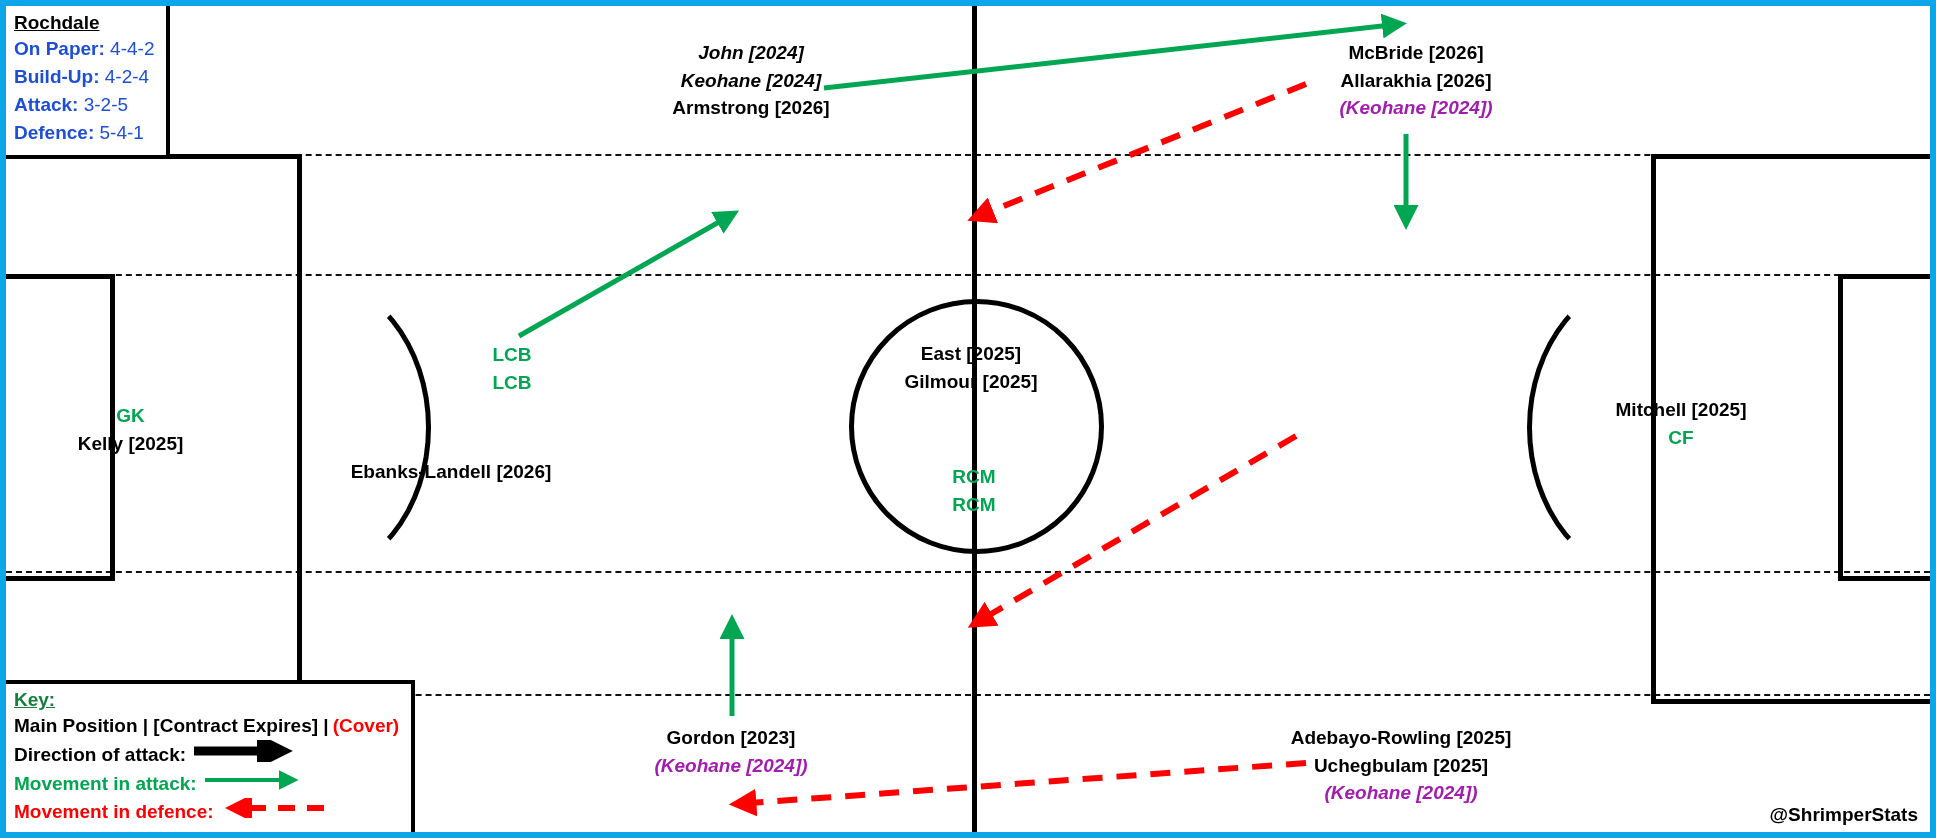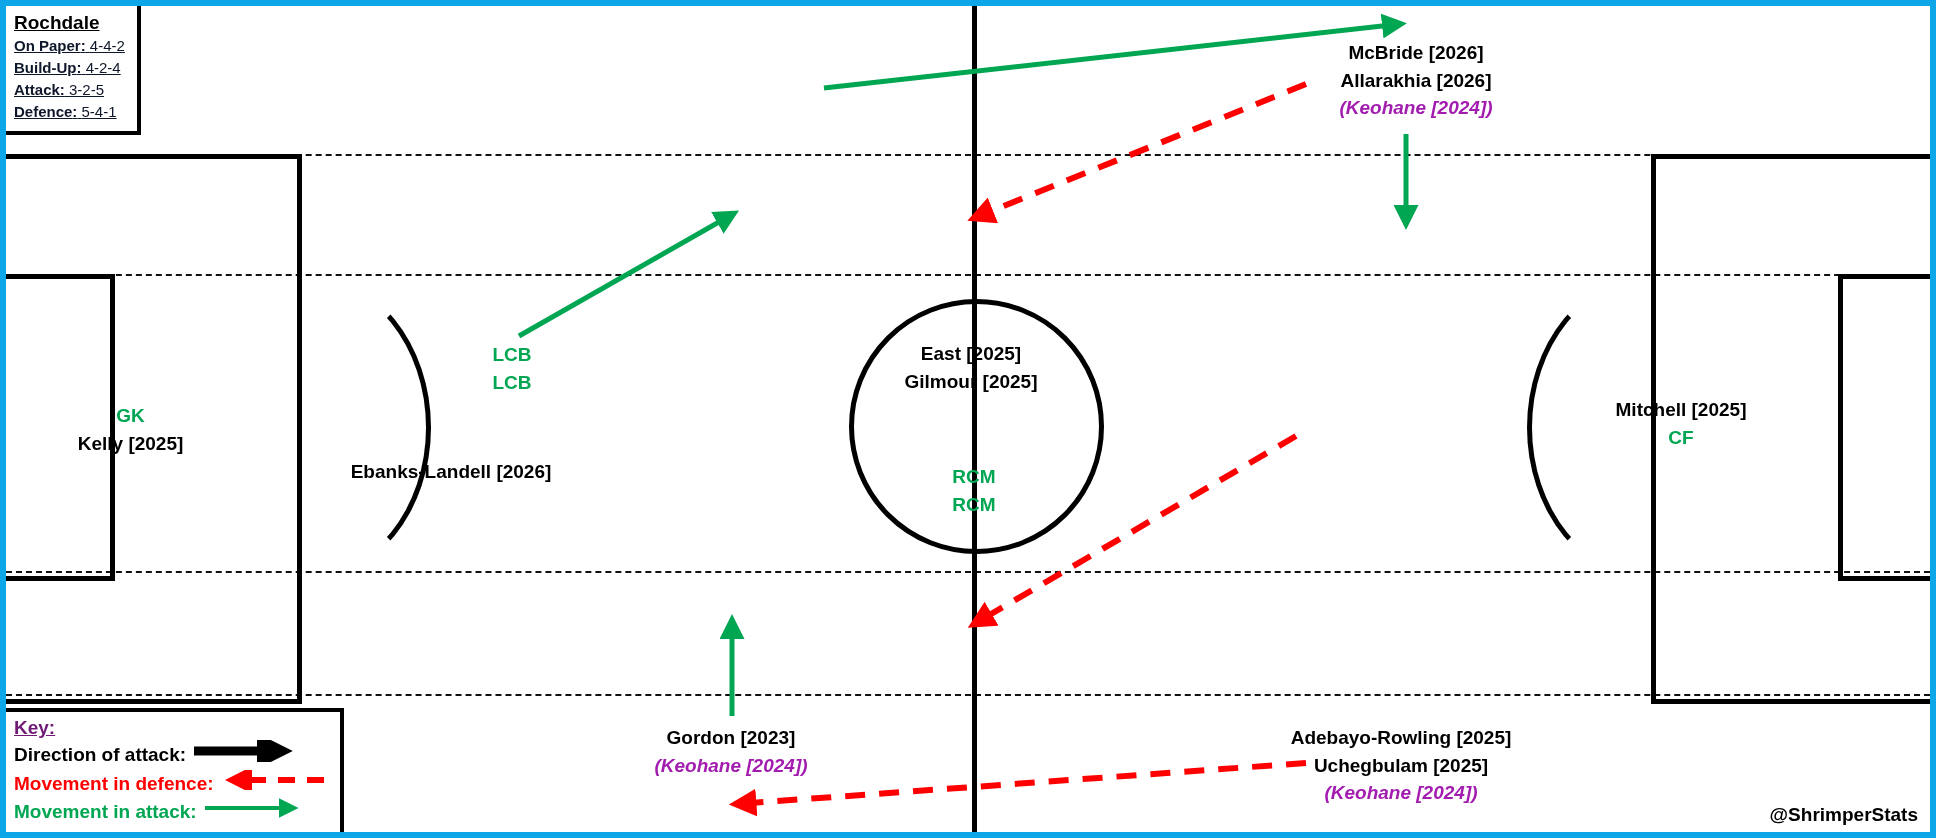--- a/index.html
+++ b/index.html
@@ -83,35 +83,35 @@
     border-right:4px solid #000000;
     border-bottom:4px solid #000000;
     background:#ffffff;
     padding:6px 12px 8px 8px;
     z-index:6;
   }
   .infobox .ttl{
     font-size:19px;font-weight:bold;color:#000000;
     text-decoration:underline;margin-bottom:1px;
   }
-  .inforow{font-size:15px;color:#0f172a;white-space:nowrap;line-height:1.47;text-decoration:underline;}
+  .inforow{font-size:19px;color:#1d4ed8;white-space:nowrap;line-height:1.47;}
   .inforow b{font-weight:bold;}
 
   
   .keybox{
     position:absolute;
     left:0;bottom:0;
     border-right:4px solid #000000;
     border-top:4px solid #000000;
     background:#ffffff;
     padding:5px 12px 6px 8px;
     z-index:6;
   }
   .keybox .ttl{
-    font-size:19px;font-weight:bold;color:#701a75;
+    font-size:19px;font-weight:bold;color:#15803d;
     text-decoration:underline;margin-bottom:1px;
   }
   .keyrow{
     font-size:19px;font-weight:bold;color:#000000;
     white-space:nowrap;line-height:1.47;
     display:flex;align-items:center;gap:4px;
   }
   .keyrow .red-txt{color:#FF0000;}
   .keyrow .green-txt{color:#00A651;}
   .sw{display:inline-block;position:relative;}
@@ -187,49 +187,53 @@
       <span>3-2-5</span>
     </div>
     <div class="inforow">
       <b>Defence</b><b>:</b>
       <span>5-4-1</span>
     </div>
   </div>
 
   <div class="keybox">
     <div class="ttl">Key:</div>
+    <div class="keyrow">
+      <span>Main Position | [Contract Expires] | </span>
+        <span class="red-txt">(Cover)</span>
+    </div>
     <div class="keyrow">
       <span>Direction of attack:</span>
       <span class="sw">
         <svg width="110" height="22" viewBox="0 0 110 22">
           <defs>
               <marker id="blk-head" markerWidth="4" markerHeight="4" refX="2.8" refY="2" orient="auto">
             <path d="M0,0 L4,2 L0,4 z" fill="#000000"></path>
               </marker>
             </defs>
           <line x1="4" y1="11" x2="92" y2="11" stroke="#000000" stroke-width="9" marker-end="url(#blk-head)"></line>
         </svg>
       </span>
     </div>
     <div class="keyrow">
+      <span class="green-txt">Movement in attack:</span>
+      <span class="sw">
+        <svg width="110" height="20" viewBox="0 0 110 20">
+          <line x1="4" y1="10" x2="92" y2="10" stroke="#00A651" stroke-width="4" marker-end="url(#grn-head)"></line>
+        </svg>
+      </span>
+    </div>
+    <div class="keyrow">
       <span class="red-txt">Movement in defence:</span>
       <span class="sw">
         <svg width="110" height="20" viewBox="0 0 110 20">
           <line x1="106" y1="10" x2="14" y2="10" stroke="#FF0000" stroke-width="6" stroke-dasharray="17,12" marker-end="url(#red-head)"></line>
         </svg>
       </span>
     </div>
-    <div class="keyrow">
-      <span class="green-txt">Movement in attack:</span>
-      <span class="sw">
-        <svg width="110" height="20" viewBox="0 0 110 20">
-          <line x1="4" y1="10" x2="92" y2="10" stroke="#00A651" stroke-width="4" marker-end="url(#grn-head)"></line>
-        </svg>
-      </span>
-    </div>
   </div>
 
   <div class="watermark">@ShrimperStats</div>
 
   <div class="tblock" style="left:32px;top:396px;width:185px;">
     <div class="green">GK</div>
     <div>Kelly [2025]</div>
   </div>
 
   <div class="tblock" style="left:300px;top:452px;width:290px;">
@@ -244,20 +248,25 @@
   <div class="tblock" style="left:845px;top:334px;width:240px;">
     <div>East [2025]</div>
     <div>Gilmour [2025]</div>
   </div>
 
   <div class="tblock" style="left:908px;top:457px;width:120px;">
     <div class="green">RCM</div>
     <div class="green">RCM</div>
   </div>
 
+  <div class="tblock" style="left:610px;top:33px;width:270px;">
+    <div class="ital">John [2024]</div>
+    <div class="ital">Keohane [2024]</div>
+    <div>Armstrong [2026]</div>
+  </div>
 
   <div class="tblock" style="left:1270px;top:33px;width:280px;">
     <div>McBride [2026]</div>
     <div>Allarakhia [2026]</div>
     <div class="red">(Keohane [2024])</div>
   </div>
 
 
   <div class="tblock" style="left:1560px;top:390px;width:230px;">
     <div>Mitchell [2025]</div>

